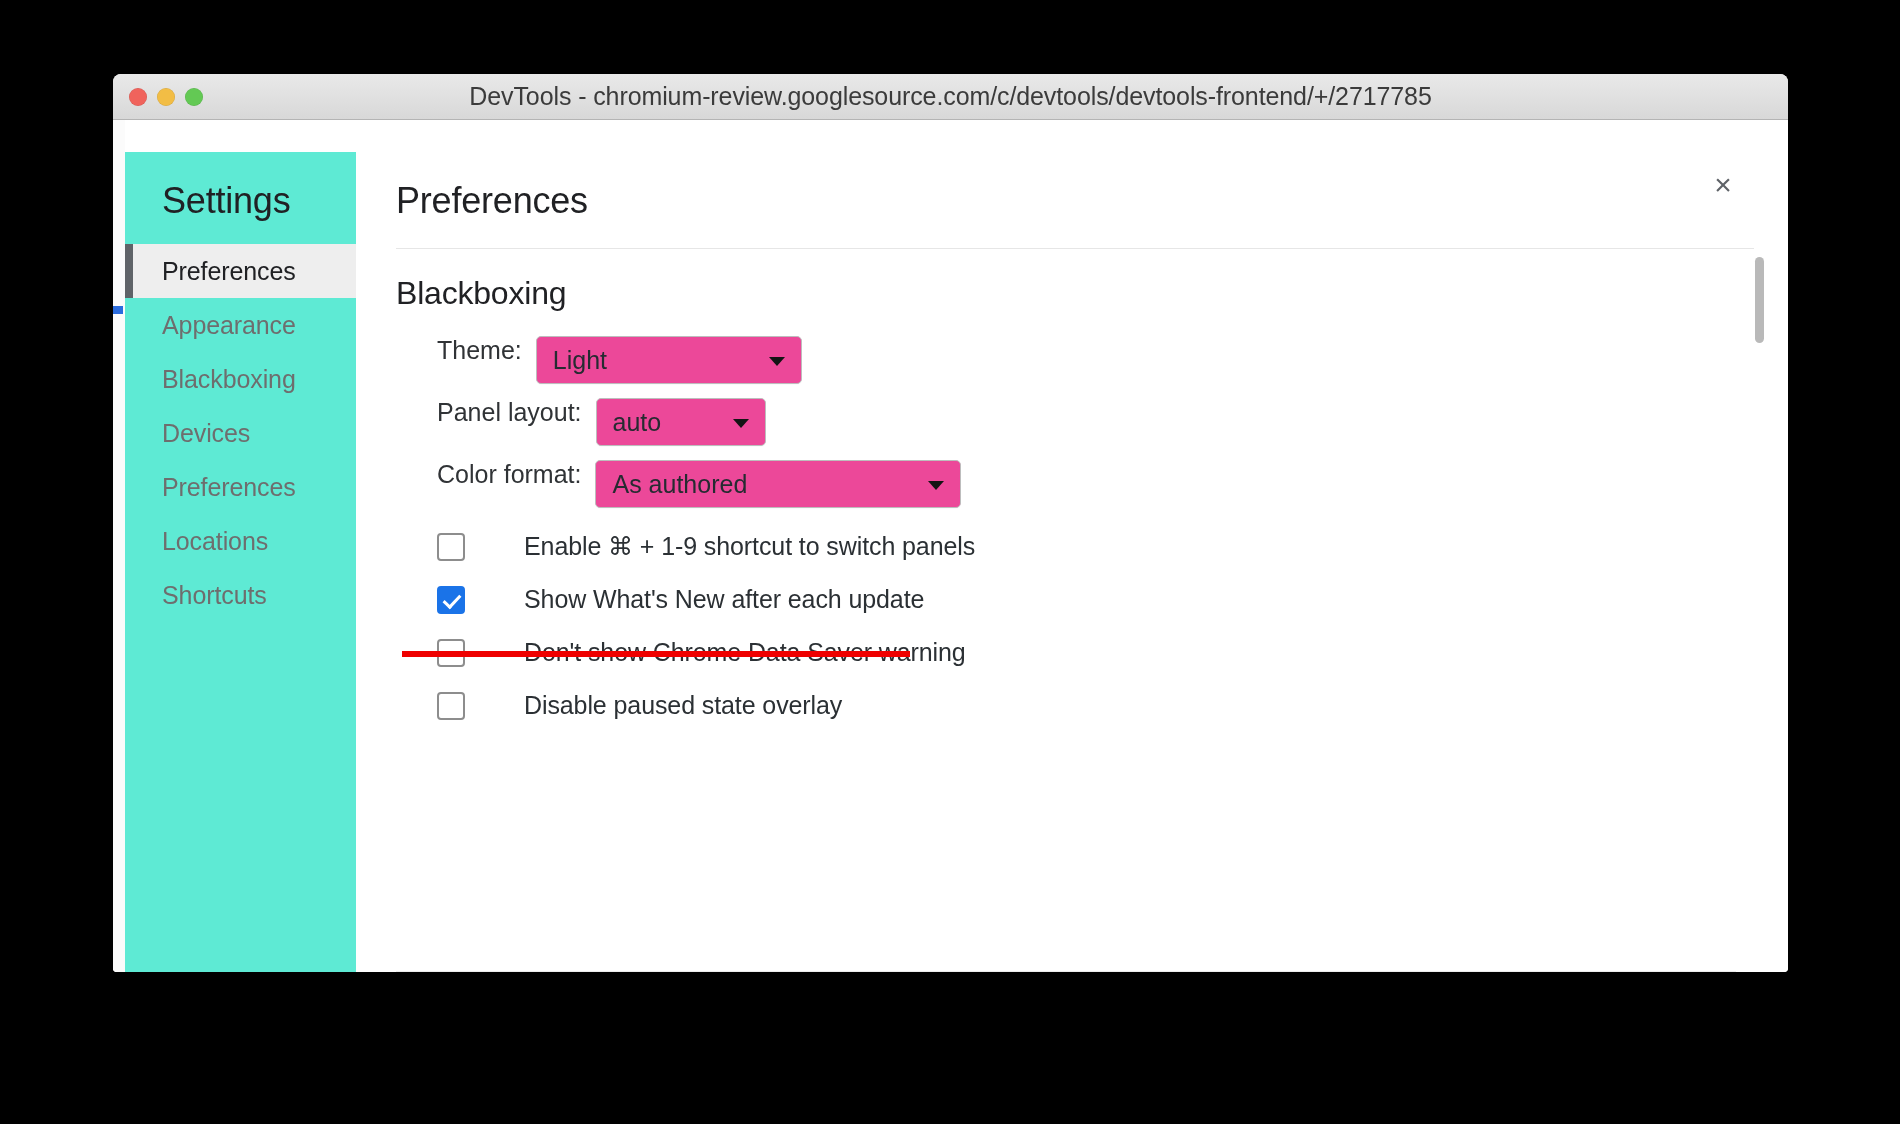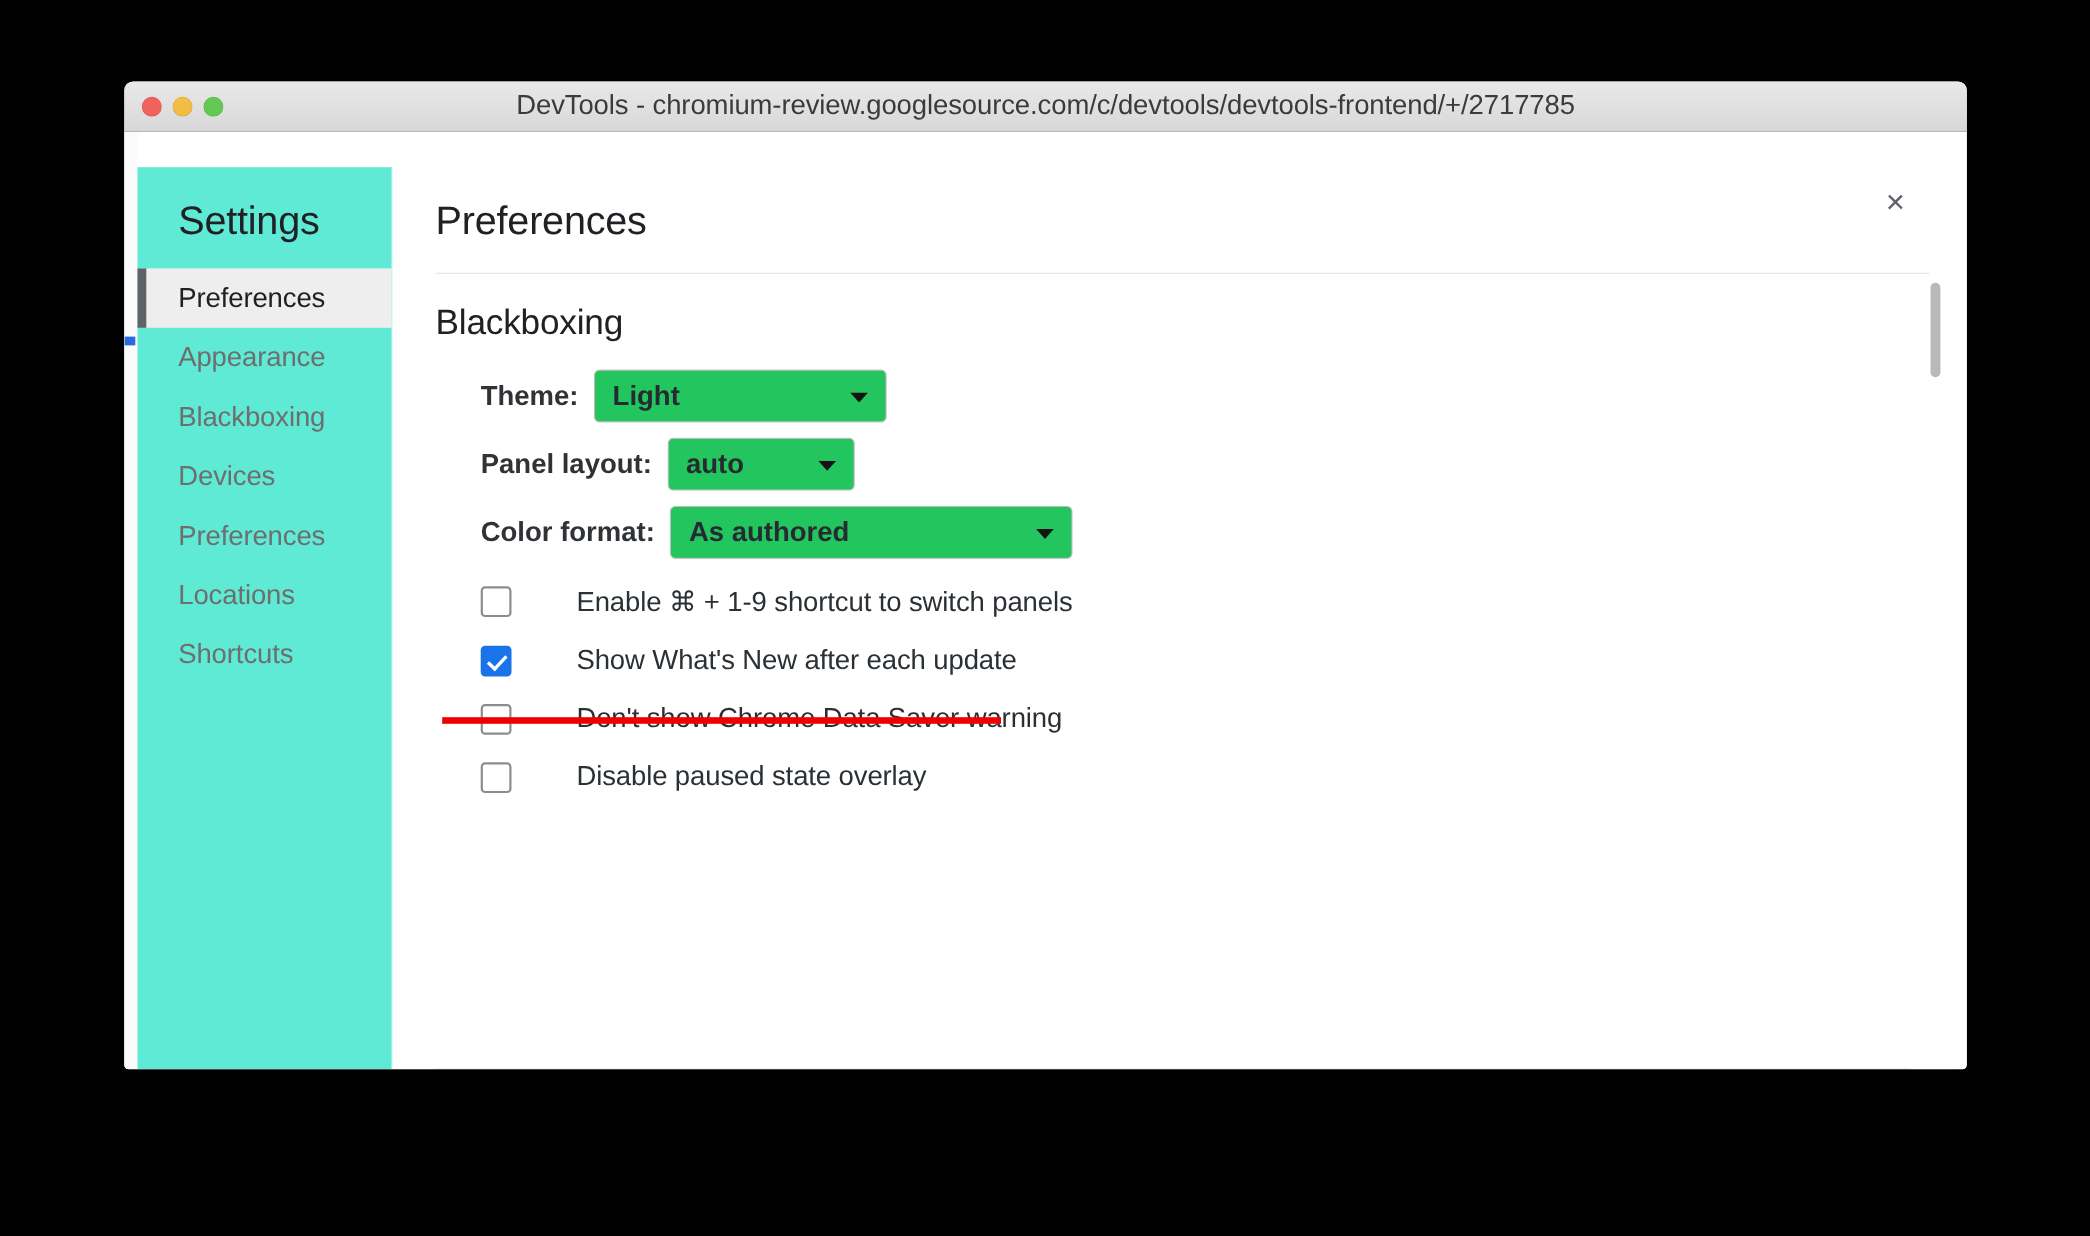--- a/index.html
+++ b/index.html
@@ -194,39 +194,38 @@
     font-size: 32px;
     color: #202124;
     font-weight: 400;
     margin-top: 26px;
     margin-bottom: 24px;
     letter-spacing: -0.2px;
   }
 
   .field-row {
     display: flex;
-    align-items: center;
+    align-items: flex-start;
     margin-bottom: 14px;
     padding-left: 41px;
-    font-weight: bold;
   }
   .field-label {
     font-size: 25px;
     color: #303336;
     white-space: nowrap;
     margin-right: 14px;
   }
 
   .select-box {
     position: relative;
     display: inline-flex;
     align-items: center;
     height: 48px;
     padding: 0 48px 0 16px;
-    background: #22c55e;
+    background: #ec4899;
     border: 1px solid #bdbdbd;
     border-radius: 5px;
     font-size: 25px;
     color: #262b31;
     cursor: pointer;
     white-space: nowrap;
     box-shadow: 0 1px 0 rgba(0,0,0,0.02);
   }
   .select-box .caret {
     position: absolute;

